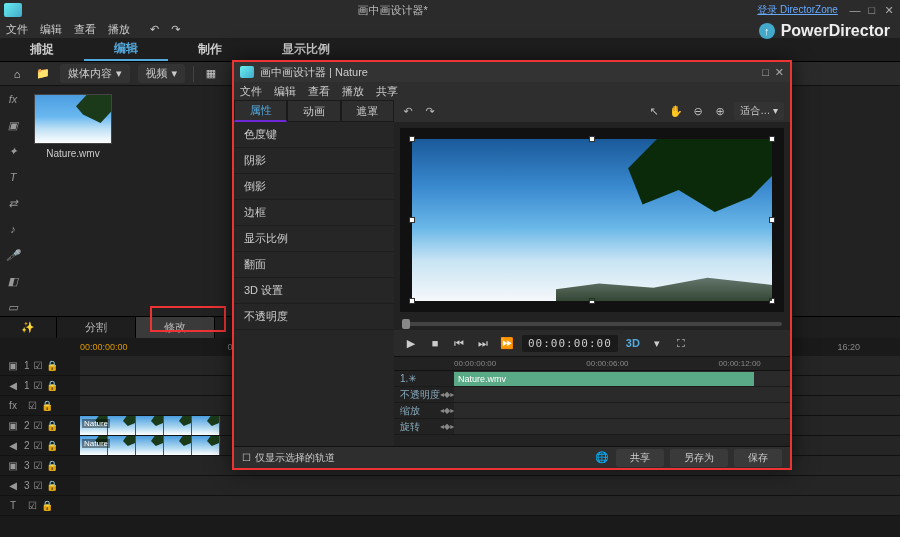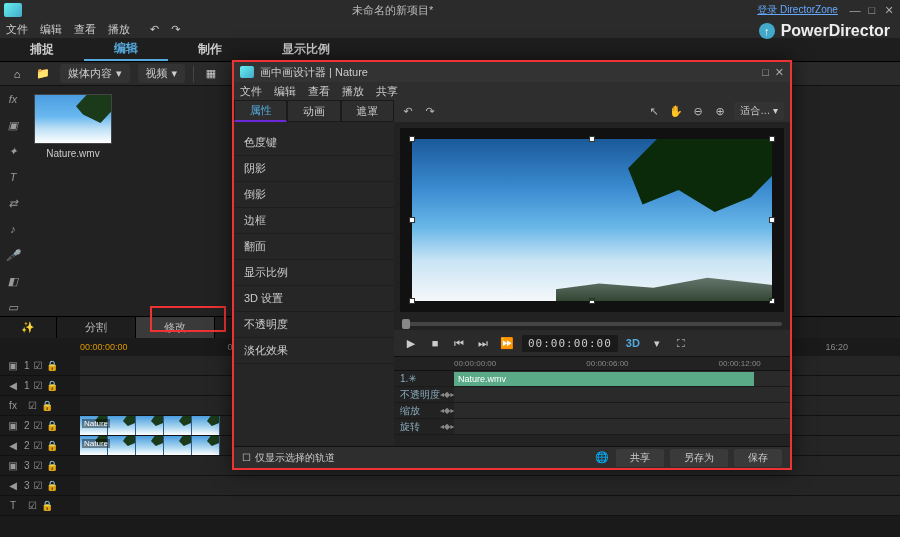--- a/index.html
+++ b/index.html
@@ -52,21 +52,21 @@
 .dlg-title .logo2 { width:14px; height:12px; background:linear-gradient(135deg,#6ee,#4ac); border-radius:2px; margin-right:6px; }
 .dlg-title .wbtns { margin-left: auto; display:flex; gap:6px; }
 .dlg-title .wbtns span { cursor:pointer; color:#aaa; }
 .dlg-menu { height: 18px; display: flex; align-items: center; gap: 12px; padding: 0 6px; font-size: 11px; background:#2e2e2e; }
 .dlg-menu span { cursor:pointer; }
 .dlg-body { flex: 1; display: flex; overflow: hidden; }
 .dlg-left { width: 160px; background: #262626; display: flex; flex-direction: column; }
 .dlg-ltabs { height: 22px; display: flex; }
 .dlg-ltabs .lt { flex:1; display:flex; align-items:center; justify-content:center; font-size:11px; cursor:pointer; border:1px solid #1a1a1a; background:#2e2e2e; }
 .dlg-ltabs .lt.active { color:#5ad; border-bottom:2px solid #6d28d9; }
-.dlg-props { flex:1; overflow:auto;margin-top:8px; }
+.dlg-props { flex:1; overflow:auto; }
 .dlg-props .prop { padding: 5px 10px; font-size: 11px; color:#ccc; border-bottom:1px solid #1e1e1e; cursor:pointer; }
 .dlg-right { flex:1; display:flex; flex-direction:column; background:#222; }
 .dlg-rtb { height: 22px; display:flex; align-items:center; padding:0 6px; gap:8px; background:#2e2e2e; justify-content: space-between; }
 .dlg-rtb .grp { display:flex; gap:6px; align-items:center; }
 .dlg-rtb .ib { width:16px; height:16px; display:flex; align-items:center; justify-content:center; color:#bbb; cursor:pointer; }
 .dlg-rtb .fit { background:#333; padding:2px 6px; border-radius:2px; font-size:10px; cursor:pointer; }
 .preview { flex:1; margin:6px; background:#111; position:relative; display:flex; align-items:center; justify-content:center; }
 .preview .frame { width: 94%; height: 88%; position: relative; background: linear-gradient(180deg,#1a5a9a 0%, #3a8ad0 30%, #6ab8e8 55%, #c8e4f4 75%, #f5f8fa 100%); }
 .preview .frame::before { content:''; position:absolute; top:0; right:0; width:40%; height:45%; background:#0a2a0a; clip-path: polygon(20% 0,100% 0,100% 50%,85% 80%,60% 100%,35% 70%,10% 90%,0 40%); }
 .preview .frame::after { content:''; position:absolute; bottom:0; left:40%; right:0; height:18%; background: linear-gradient(180deg, rgba(40,60,40,.6), rgba(30,50,30,.9)); clip-path: polygon(0 60%, 20% 40%, 45% 55%, 70% 20%, 100% 45%, 100% 100%, 0 100%); }
@@ -92,21 +92,21 @@
 .dlg-foot .chk { display:flex; align-items:center; gap:4px; font-size:10px; }
 .dlg-foot .spacer { flex:1; }
 .dlg-foot .fbtn { padding:2px 14px; background:#3a3a3a; border-radius:2px; font-size:10px; cursor:pointer; }
 .dlg-foot .fic { width:16px; cursor:pointer; text-align:center; }
 </style>
 </head>
 <body>
 
 <div class="titlebar">
   <div class="logo"></div>
-  <div class="title">未命名的新项目*</div>
+  <div class="title">画中画设计器*</div>
   <div class="right-links">登录 DirectorZone</div>
   <div class="winbtns">
     <span>—</span>
     <span>□</span>
     <span>✕</span>
   </div>
 </div>
 
 <div class="menubar">
   <span>文件</span>
@@ -166,21 +166,21 @@
   <div class="tab wiz">✨</div>
   <div class="tab">分割</div>
   <div class="tab active">修改</div>
 </div>
 <div class="red-box-modify"></div>
 
 <div class="timeline">
   <div class="tl-head">
     <span class="tc">00:00:00:00</span>
     <span>00:00:03:00</span>
-    <span style="position:absolute; right:52px">16:20</span>
+    <span style="position:absolute; right:40px">16:20</span>
   </div>
   <div class="tracks" id="tracks">
       <div class="track">
         <div class="th">
     <span class="ic">▣</span>
     <span>1</span>
     <span>☑</span>
     <span>🔒</span>
         </div>
     <div class="lane"></div>
@@ -290,25 +290,24 @@
       <div class="dlg-ltabs">
         <div class="lt active">属性</div>
         <div class="lt">动画</div>
         <div class="lt">遮罩</div>
       </div>
       <div class="dlg-props" id="dlg-props">
           <div class="prop">色度键</div>
           <div class="prop">阴影</div>
           <div class="prop">倒影</div>
           <div class="prop">边框</div>
+          <div class="prop">显示比例</div>
           <div class="prop">翻面</div>
-          <div class="prop">显示比例</div>
           <div class="prop">3D 设置</div>
           <div class="prop">不透明度</div>
-          <div class="prop">淡化效果</div>
         </div>
     </div>
     <div class="dlg-right">
       <div class="dlg-rtb">
         <div class="grp">
           <div class="ib">↶</div>
           <div class="ib">↷</div>
         </div>
         <div class="grp">
           <div class="ib">↖</div>

